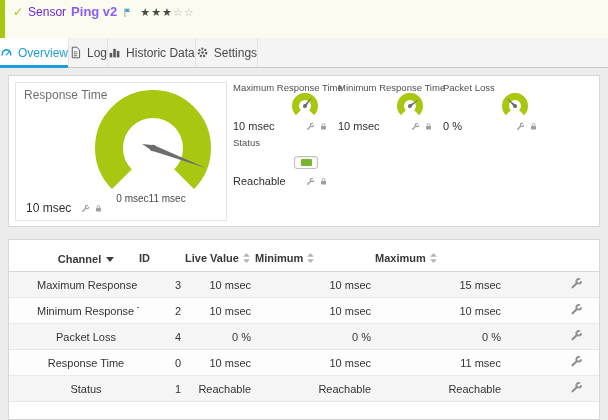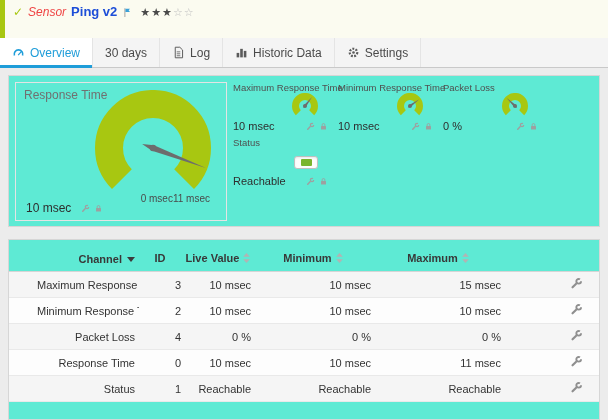--- a/index.html
+++ b/index.html
@@ -9,59 +9,59 @@
   html,body{width:608px;height:420px}
   body{font-family:"Liberation Sans","DejaVu Sans",sans-serif;background:#ececec;color:#333;overflow:hidden;font-size:12px}
   .app{width:608px;height:420px;display:flex;flex-direction:column;background:#ececec}
 
   
   .hdr{height:38px;background:#fbfbf0;display:flex;flex:0 0 auto}
   .hdr-stripe{width:5px;background:var(--accent);flex:0 0 auto}
   .hdr-main{padding:5px 0 0 8px}
   .hdr-row{display:flex;align-items:center;gap:5px;line-height:14px}
   .check{color:var(--accent);font-weight:bold;font-size:12px}
-  .kind{font-style:italic;color:#ef4444}
-  .sensor-title{font-weight:bold;color:#1d4ed8;font-size:13px}
+  .kind{color:#6d28d9}
+  .sensor-title{font-weight:bold;color:#8b5cf6;font-size:13px}
   .stars{display:flex;font-size:11px;letter-spacing:1px;margin-left:2px}
   .star.filled{color:#4a4a4a}.star.empty{color:#c2c2c2}
   .status-ok{color:var(--ok);font-weight:bold;font-size:13px;margin:16px 0 0 15px}
 
   
   .tabs{height:30px;background:#f4f4f4;border-bottom:1px solid #c9c9c9;display:flex;flex:0 0 auto}
-  .tab{position:relative;display:flex;align-items:center;gap:5px;padding:0 12px;color:#4a4a4a;border-right:1px solid #e4e4e4;cursor:pointer;white-space:nowrap}
+  .tab{position:relative;display:flex;align-items:center;gap:5px;padding:0 0;color:#4a4a4a;border-right:1px solid #e4e4e4;cursor:pointer;white-space:nowrap}
   .tab.active{background:#fff;color:var(--blue)}
   .tab.active::after{content:"";position:absolute;left:0;right:0;bottom:-1px;height:3px;background:var(--blue)}
   .icn{display:inline-flex}
   .icn svg{display:block}
 
   main{flex:1;padding:7px 8px 0;display:flex;flex-direction:column;gap:12px;overflow:hidden}
-  .panel{background:#5eead4;border:1px solid #d6d6d6}
+  .panel{background:#ffffff;border:1px solid #d6d6d6}
 
   
   .gauges-panel{height:152px;position:relative;flex:0 0 auto}
   .big-box{position:absolute;left:6px;top:6px;width:212px;height:139px;border:1px solid #e4e4e4}
   .big-title{position:absolute;left:8px;top:5px;color:#707070;font-size:12px}
   #bigGauge{position:absolute;left:79px;top:7px;width:116px;height:116px}
-  .scale{position:absolute;left:76px;top:110px;width:118px;display:flex;justify-content:flex-end;font-size:10px;color:#4a4a4a}
+  .scale{position:absolute;left:76px;top:110px;width:118px;display:flex;justify-content:center;font-size:10px;color:#4a4a4a}
   .big-value-row{position:absolute;left:10px;top:118px;display:flex;align-items:center;gap:10px}
   .bigval{font-size:12px;color:#2e2e2e}
   .mini{display:inline-flex;gap:4px;align-items:center}
   .small-area{position:absolute;left:224px;top:6px;width:330px;display:flex;flex-wrap:wrap;align-content:flex-start}
   .gcell{width:105px;height:48px;margin-bottom:7px;position:relative}
   .gtitle{font-size:9.5px;color:#4f4f4f;white-space:nowrap}
   .gmid{display:flex;justify-content:flex-end;align-items:center;padding-right:20px;height:26px;margin-top:1px}
   .gval{display:flex;justify-content:space-between;align-items:center;padding-right:10px;font-size:11px;color:#2e2e2e}
   .led{width:24px;height:13px;border:1px solid #c0c0c0;border-radius:3px;background:#fdfdfd;display:flex;align-items:center;justify-content:center;box-shadow:inset 0 1px 2px rgba(0,0,0,.08)}
   .led-fill{width:11px;height:7px;border-radius:1px;background:var(--led)}
 
   
   .table-panel{flex:1;overflow:hidden}
   table{width:100%;border-collapse:collapse;font-size:11px;table-layout:fixed}
-  th{font-weight:bold;color:#383838;text-align:center;vertical-align:top;padding:12px 4px 6px 0}
-  th.col-channel,td.col-channel{text-align:right;padding-left:28px}
+  th{font-weight:bold;color:#383838;text-align:left;vertical-align:top;padding:12px 4px 6px 0}
+  th.col-channel,td.col-channel{text-align:center;padding-left:28px}
   td{padding:5px 4px 5px 0;text-align:right;color:#333;border-top:1px solid #e9e9e9;overflow:hidden;white-space:nowrap}
   td.col-action,th.col-action{padding-right:16px}
   tbody tr:nth-child(odd){background:#f5f5f5}
   tbody tr:nth-child(even){background:#fdfdfd}
   tbody tr:last-child{border-bottom:1px solid #e9e9e9}
   thead th{border-bottom:1px solid #d5d5d5}
   .sorticn{margin-left:4px;display:inline-block;vertical-align:-1px}
   .caret{margin-left:5px;display:inline-block;vertical-align:1px}
   .wrench-btn{display:inline-flex;cursor:pointer}
 </style>
@@ -97,23 +97,20 @@
 
   <nav class="tabs">
       <div class="tab active">
         <span class="icn">
           <svg width="13" height="13" viewBox="0 0 16 16">
             <path d="M3 11.8a5.3 5.3 0 1 1 10 0" fill="none" stroke="#1f9dd9" stroke-width="2"></path>
             <path d="M7.6 11.2 12 6.4" stroke="#1f9dd9" stroke-width="1.5"></path>
           </svg>
         </span>
         <span>Overview</span>
-      </div>
-      <div class="tab">
-        <span>30 days</span>
       </div>
       <div class="tab">
         <span class="icn">
           <svg width="13" height="13" viewBox="0 0 16 16">
             <path d="M4 1.5h5.6L13 4.9V14.5H4z" fill="none" stroke="#5a5a5a" stroke-width="1.2"></path>
             <path d="M5.8 7.2h4.4M5.8 9.6h4.4M5.8 12h4.4" stroke="#5a5a5a" stroke-width="1"></path>
           </svg>
         </span>
         <span>Log</span>
       </div>

